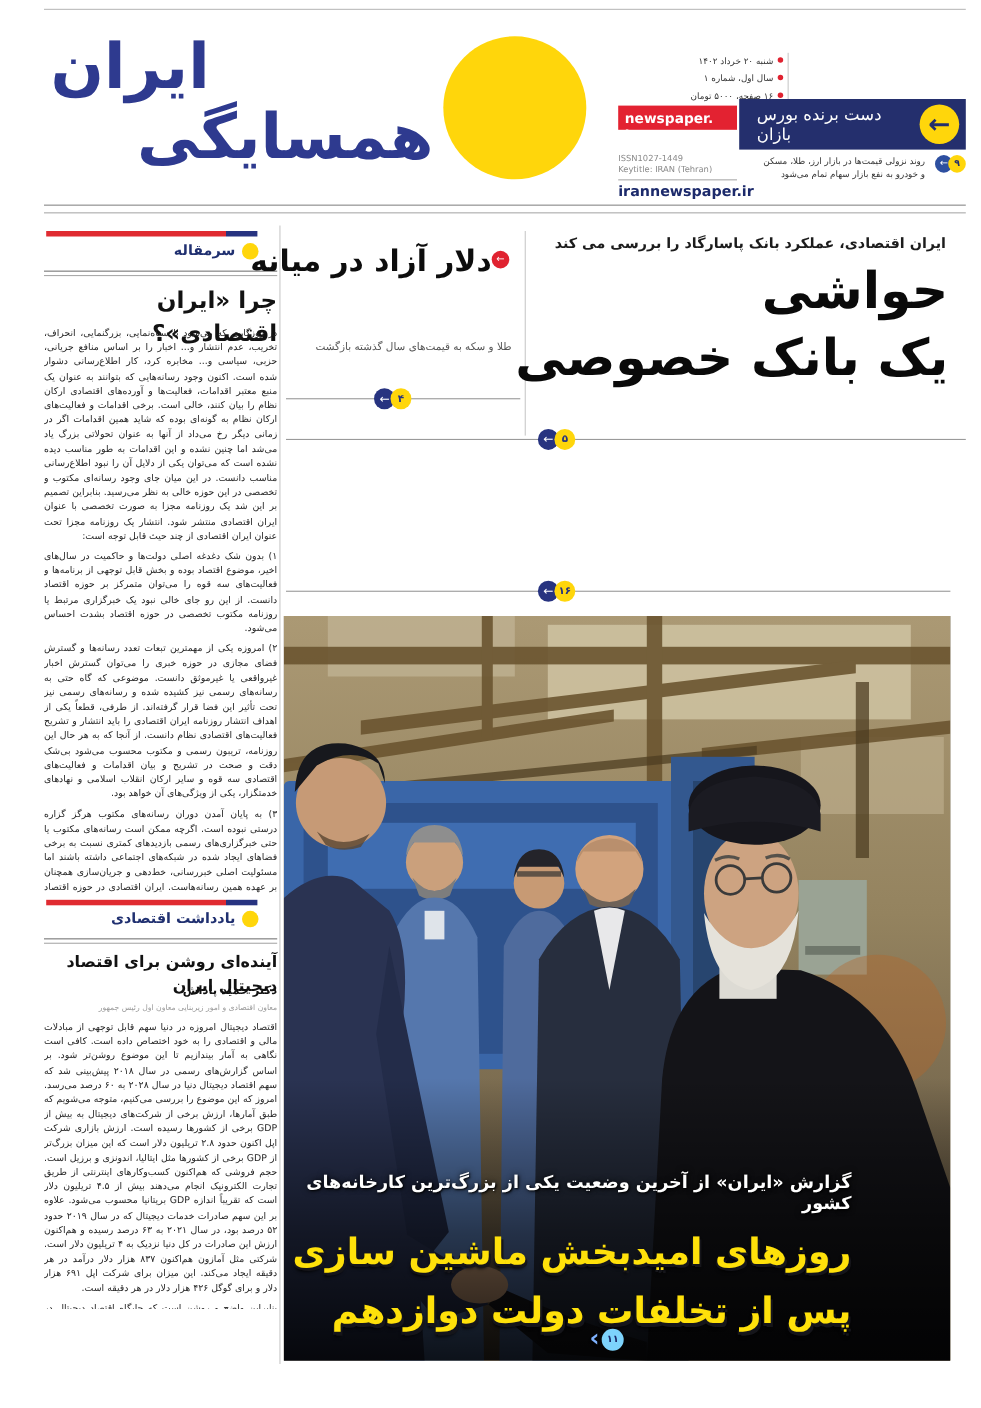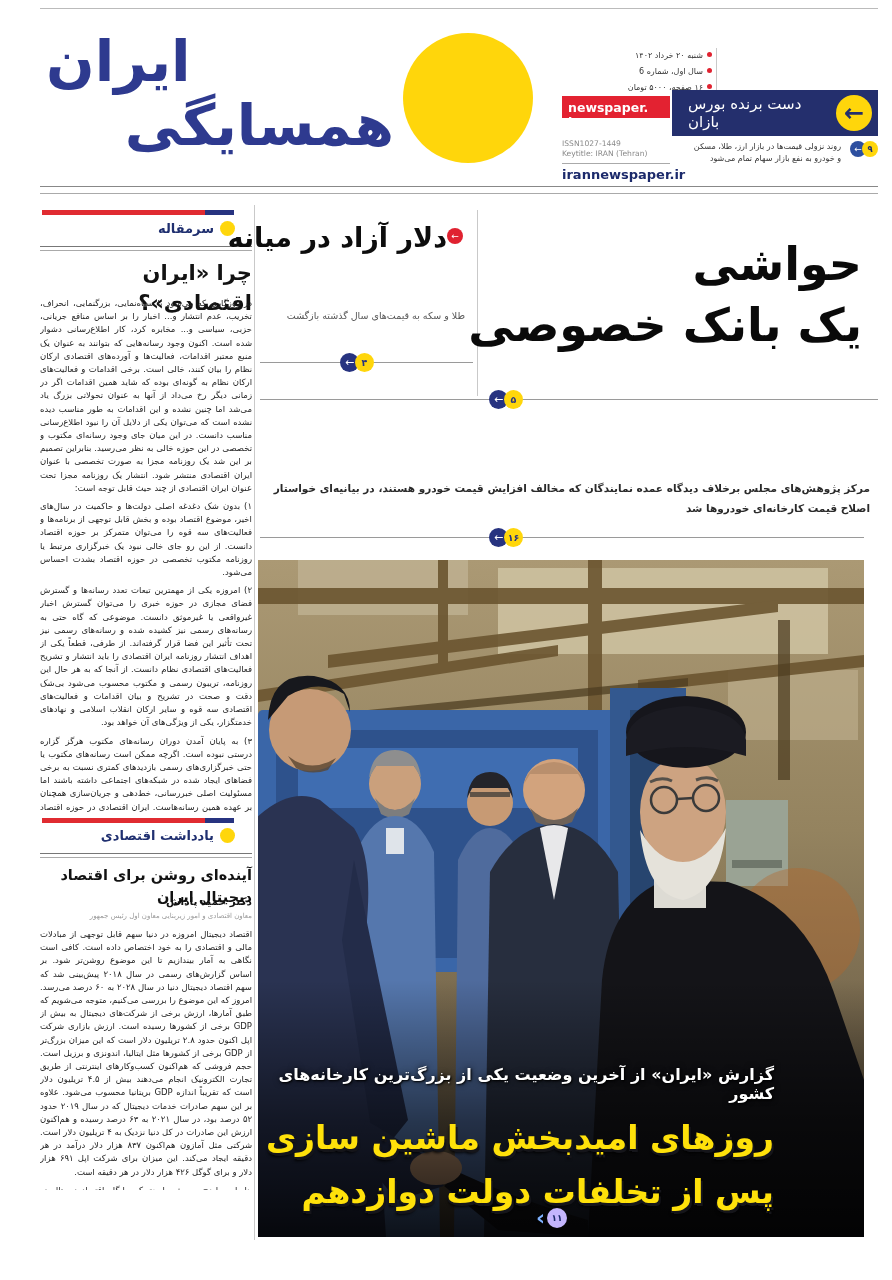--- a/index.html
+++ b/index.html
@@ -83,39 +83,39 @@
 
   
   .photo{position:absolute;left:258px;top:560px;width:606px;height:677px;background:#6f6147;overflow:hidden;}
   .photo svg{display:block;width:606px;height:677px;}
   .caption{position:absolute;left:20px;right:90px;top:505px;direction:rtl;text-align:right;}
   .caption .cap-kicker{font-size:16px;font-weight:bold;color:#fff;text-shadow:1px 1px 2px #000,0 0 6px rgba(0,0,0,.8);margin-bottom:8px;}
   .caption .cap-line{font-size:33px;font-weight:900;color:#ffe10a;line-height:54px;white-space:nowrap;
     text-shadow:2px 3px 0 #15151a,-1px 2px 0 #15151a,0 4px 3px rgba(0,0,0,.85);}
   .icon11{position:absolute;left:278px;top:648px;display:flex;align-items:center;}
   .icon11 .i11-arrow{color:#7fb2ff;font-size:22px;font-weight:bold;line-height:20px;margin-right:2px;text-shadow:0 1px 2px rgba(0,0,0,.6);}
-  .icon11 .i11-num{width:20px;height:20px;border-radius:50%;background:#c4b5fd;color:#1c2a6b;font-weight:bold;
+  .icon11 .i11-num{width:20px;height:20px;border-radius:50%;background:#7dd3fc;color:#1c2a6b;font-weight:bold;
     font-size:9px;display:flex;align-items:center;justify-content:center;}
 </style>
 </head>
 <body>
 
 <div class="page">
 
   <div class="hline" style="left:40px;right:14px;top:8px;background:#bbb;"></div>
 
   <div class="logo-circle"></div>
   <div class="logo-text">
     <div class="l1">ایران</div>
     <div class="l2">همسایگی</div>
   </div>
 
   <div class="dateline rtl">
     <div class="dt-item"><span class="dot"></span><span>شنبه ۲۰ خرداد ۱۴۰۲</span></div>
-    <div class="dt-item"><span class="dot"></span><span>سال اول، شماره 6</span></div>
+    <div class="dt-item"><span class="dot"></span><span>سال اول، شماره ۱</span></div>
     <div class="dt-item"><span class="dot"></span><span>۱۶ صفحه، ۵۰۰۰ تومان</span></div>
   </div>
   <div class="vline" style="left:716px;top:48px;height:52px;"></div>
 
   <div class="webbox">
     <div>newspaper.</div>
     <div>ireconomy.com</div>
   </div>
   <div class="issn">
     <div>ISSN1027-1449</div>
@@ -177,31 +177,31 @@
   <div class="dollar-head">
     <div class="dl1">دلار آزاد در میانه</div>
   </div>
   <div class="dollar-sub">طلا و سکه به قیمت‌های سال گذشته بازگشت</div>
   <div class="hline" style="left:260px;width:213px;top:362px;"></div>
   <span class="pageref" style="left:340px;top:353px;">
     <span class="pr-blue">←</span>
     <span class="pr-num">۴</span>
   </span>
 
+  <div class="bank-kicker">ایران اقتصادی، عملکرد بانک پاسارگاد را بررسی می کند</div>
   <div class="bank-head">
     <div>حواشی</div>
     <div>یک بانک خصوصی</div>
   </div>
   <div class="hline" style="left:260px;right:14px;top:399px;"></div>
   <span class="pageref" style="left:489px;top:390px;">
     <span class="pr-blue">←</span>
     <span class="pr-num">۵</span>
   </span>
 
-  <div class="majlis-sub">مرکز پژوهش‌های مجلس برخلاف دیدگاه عمده نمایندگان که مخالف افزایش قیمت خودرو هستند، در بیانیه‌ای خواستار اصلاح قیمت کارخانه‌ای خودروها شد</div>
   <div class="hline" style="left:260px;right:28px;top:537px;"></div>
   <span class="pageref" style="left:489px;top:528px;">
     <span class="pr-blue">←</span>
     <span class="pr-num">۱۶</span>
   </span>
 
   <div class="photo">
     <svg viewBox="0 0 606 677" preserveAspectRatio="none">
       <defs>
         <linearGradient id="bgGrad" x1="0" y1="0" x2="0" y2="1">

